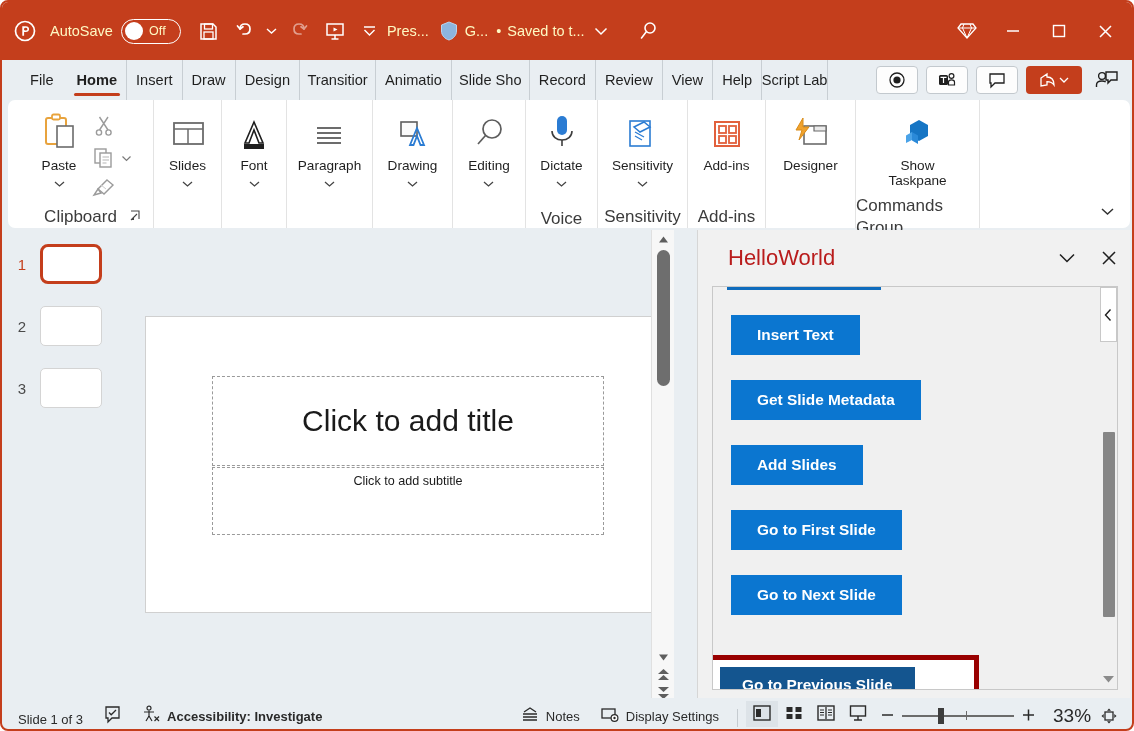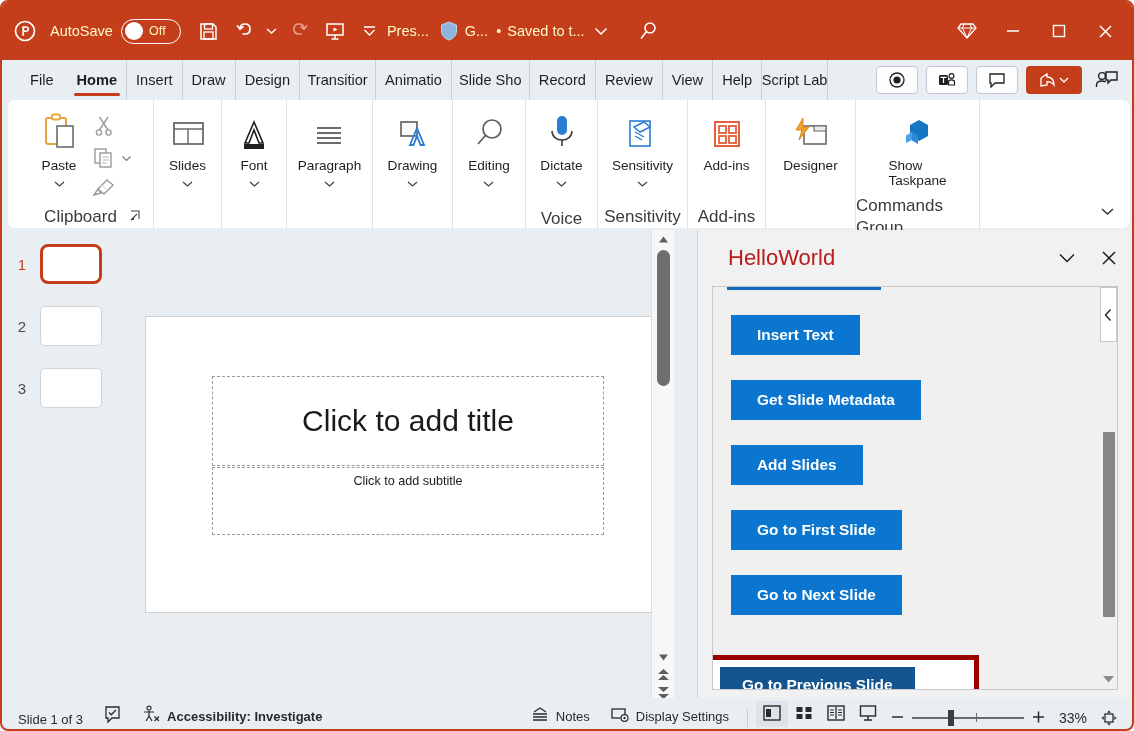--- a/index.html
+++ b/index.html
@@ -105,21 +105,21 @@
   .rg-body { display: flex; align-items: flex-start; justify-content: center; flex: 1; }
   .rg-caption {
     font-size: 17px; color: #3b3b3b; height: 22px; line-height: 22px;
     display: flex; align-items: center; justify-content: center; width: 100%;
   }
   .big-btn {
     display: flex; flex-direction: column; align-items: center;
     padding: 4px 10px 0 10px;
   }
   .big-btn .ico { height: 44px; display: flex; align-items: flex-end; justify-content: center; }
-  .big-btn .lbl { font-size: 13.6px; color: #1f1f1f; margin-top: 4px; text-align: left; line-height: 15px; }
+  .big-btn .lbl { font-size: 13.6px; color: #1f1f1f; margin-top: 4px; text-align: center; line-height: 15px; }
   .big-btn .chev { margin-top: 1px; }
   .small-col { display: flex; flex-direction: column; justify-content: flex-start; padding-top: 6px; gap: 3px;}
   .small-row { display: flex; align-items: center; gap: 2px; }
   .small-ico { width: 30px; height: 28px; display:flex;align-items:center;justify-content:center; }
   .dialog-launcher {
     position: absolute; right: 8px; bottom: 3px;
     width: 18px; height: 18px; display: flex; align-items: center; justify-content: center;
   }
   .ribbon-collapse {
     position: absolute; right: 10px; bottom: 6px;
@@ -247,21 +247,21 @@
   .zoom-wrap { display: flex; align-items: center; gap: 7px; padding: 0 6px; }
   .zoom-track {
     position: relative; width: 112px; height: 2px; background: #6b6b6b;
   }
   .zoom-handle {
     position: absolute; left: 36px; top: -7px; width: 6px; height: 16px; background: #3d3d3d;
   }
   .zoom-mid {
     position: absolute; left: 64px; top: -4px; width: 1px; height: 9px; background: #6b6b6b;
   }
-  .zoom-pct { font-size: 14px; width: 34px; text-align: right; }
+  .zoom-pct { font-size: 19px; width: 34px; text-align: right; margin-left: 10px; }
   .zoom-fit { width: 30px; display:flex;align-items:center;justify-content:center; }
   .sep-v { width: 1px; height: 18px; background: #c5cbd0; }
 </style>
 </head>
 <body>
 
 <div id="app">
 
   <div class="titlebar">
     <div class="tb-logo">

